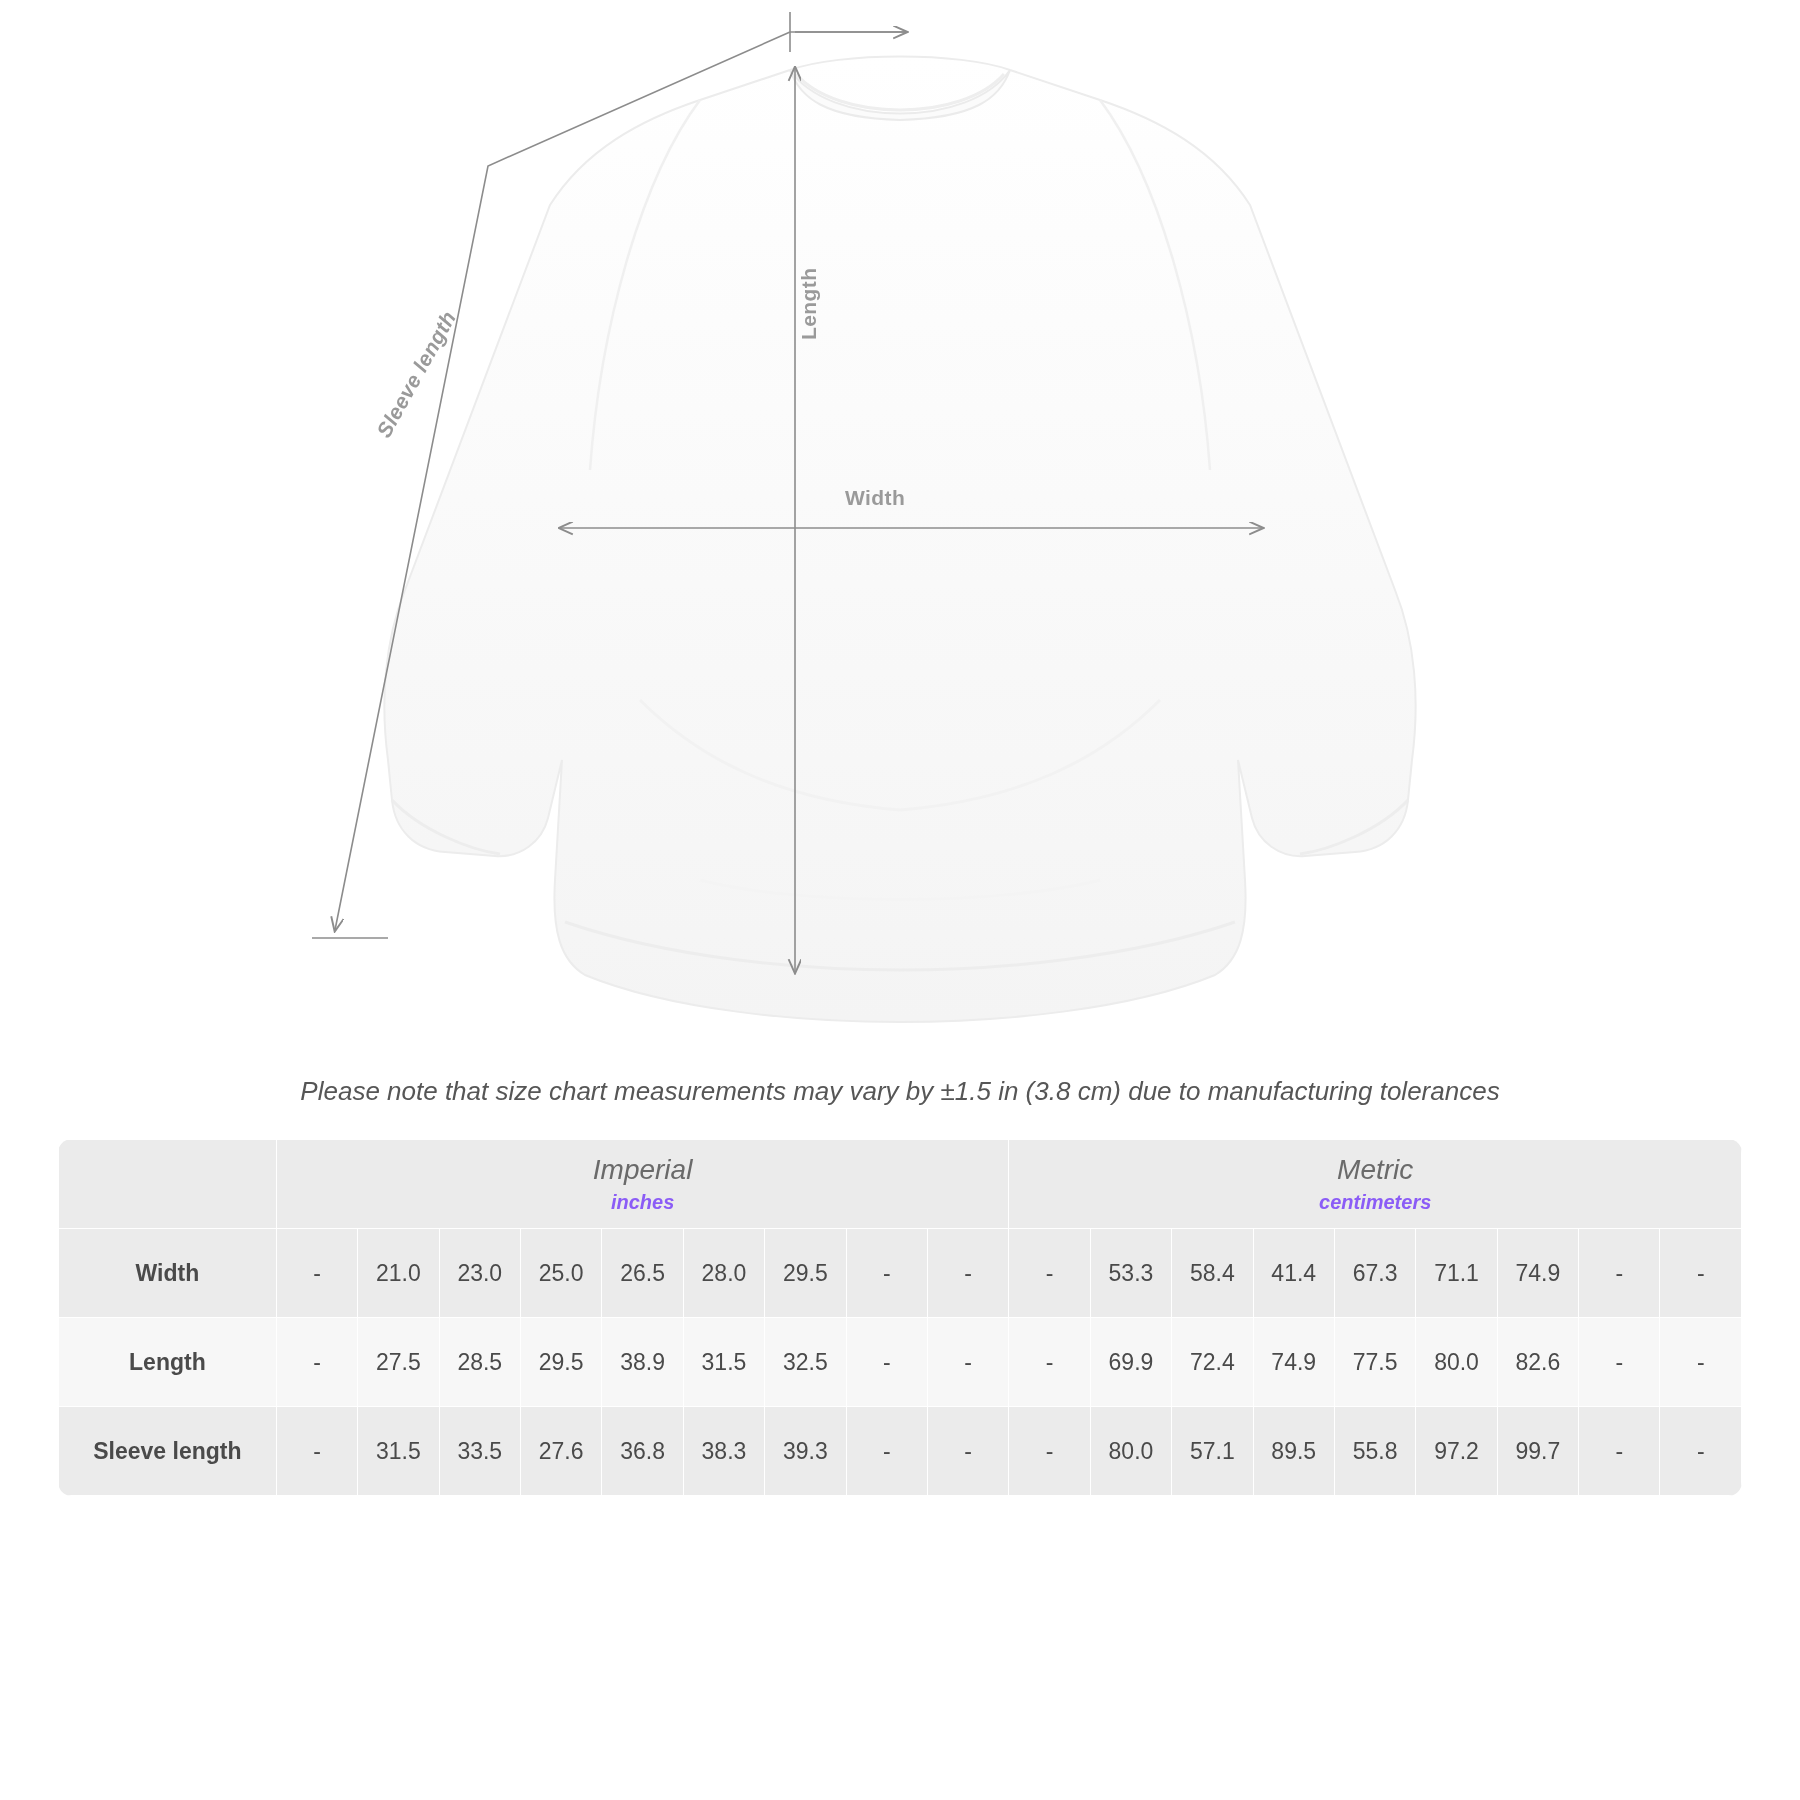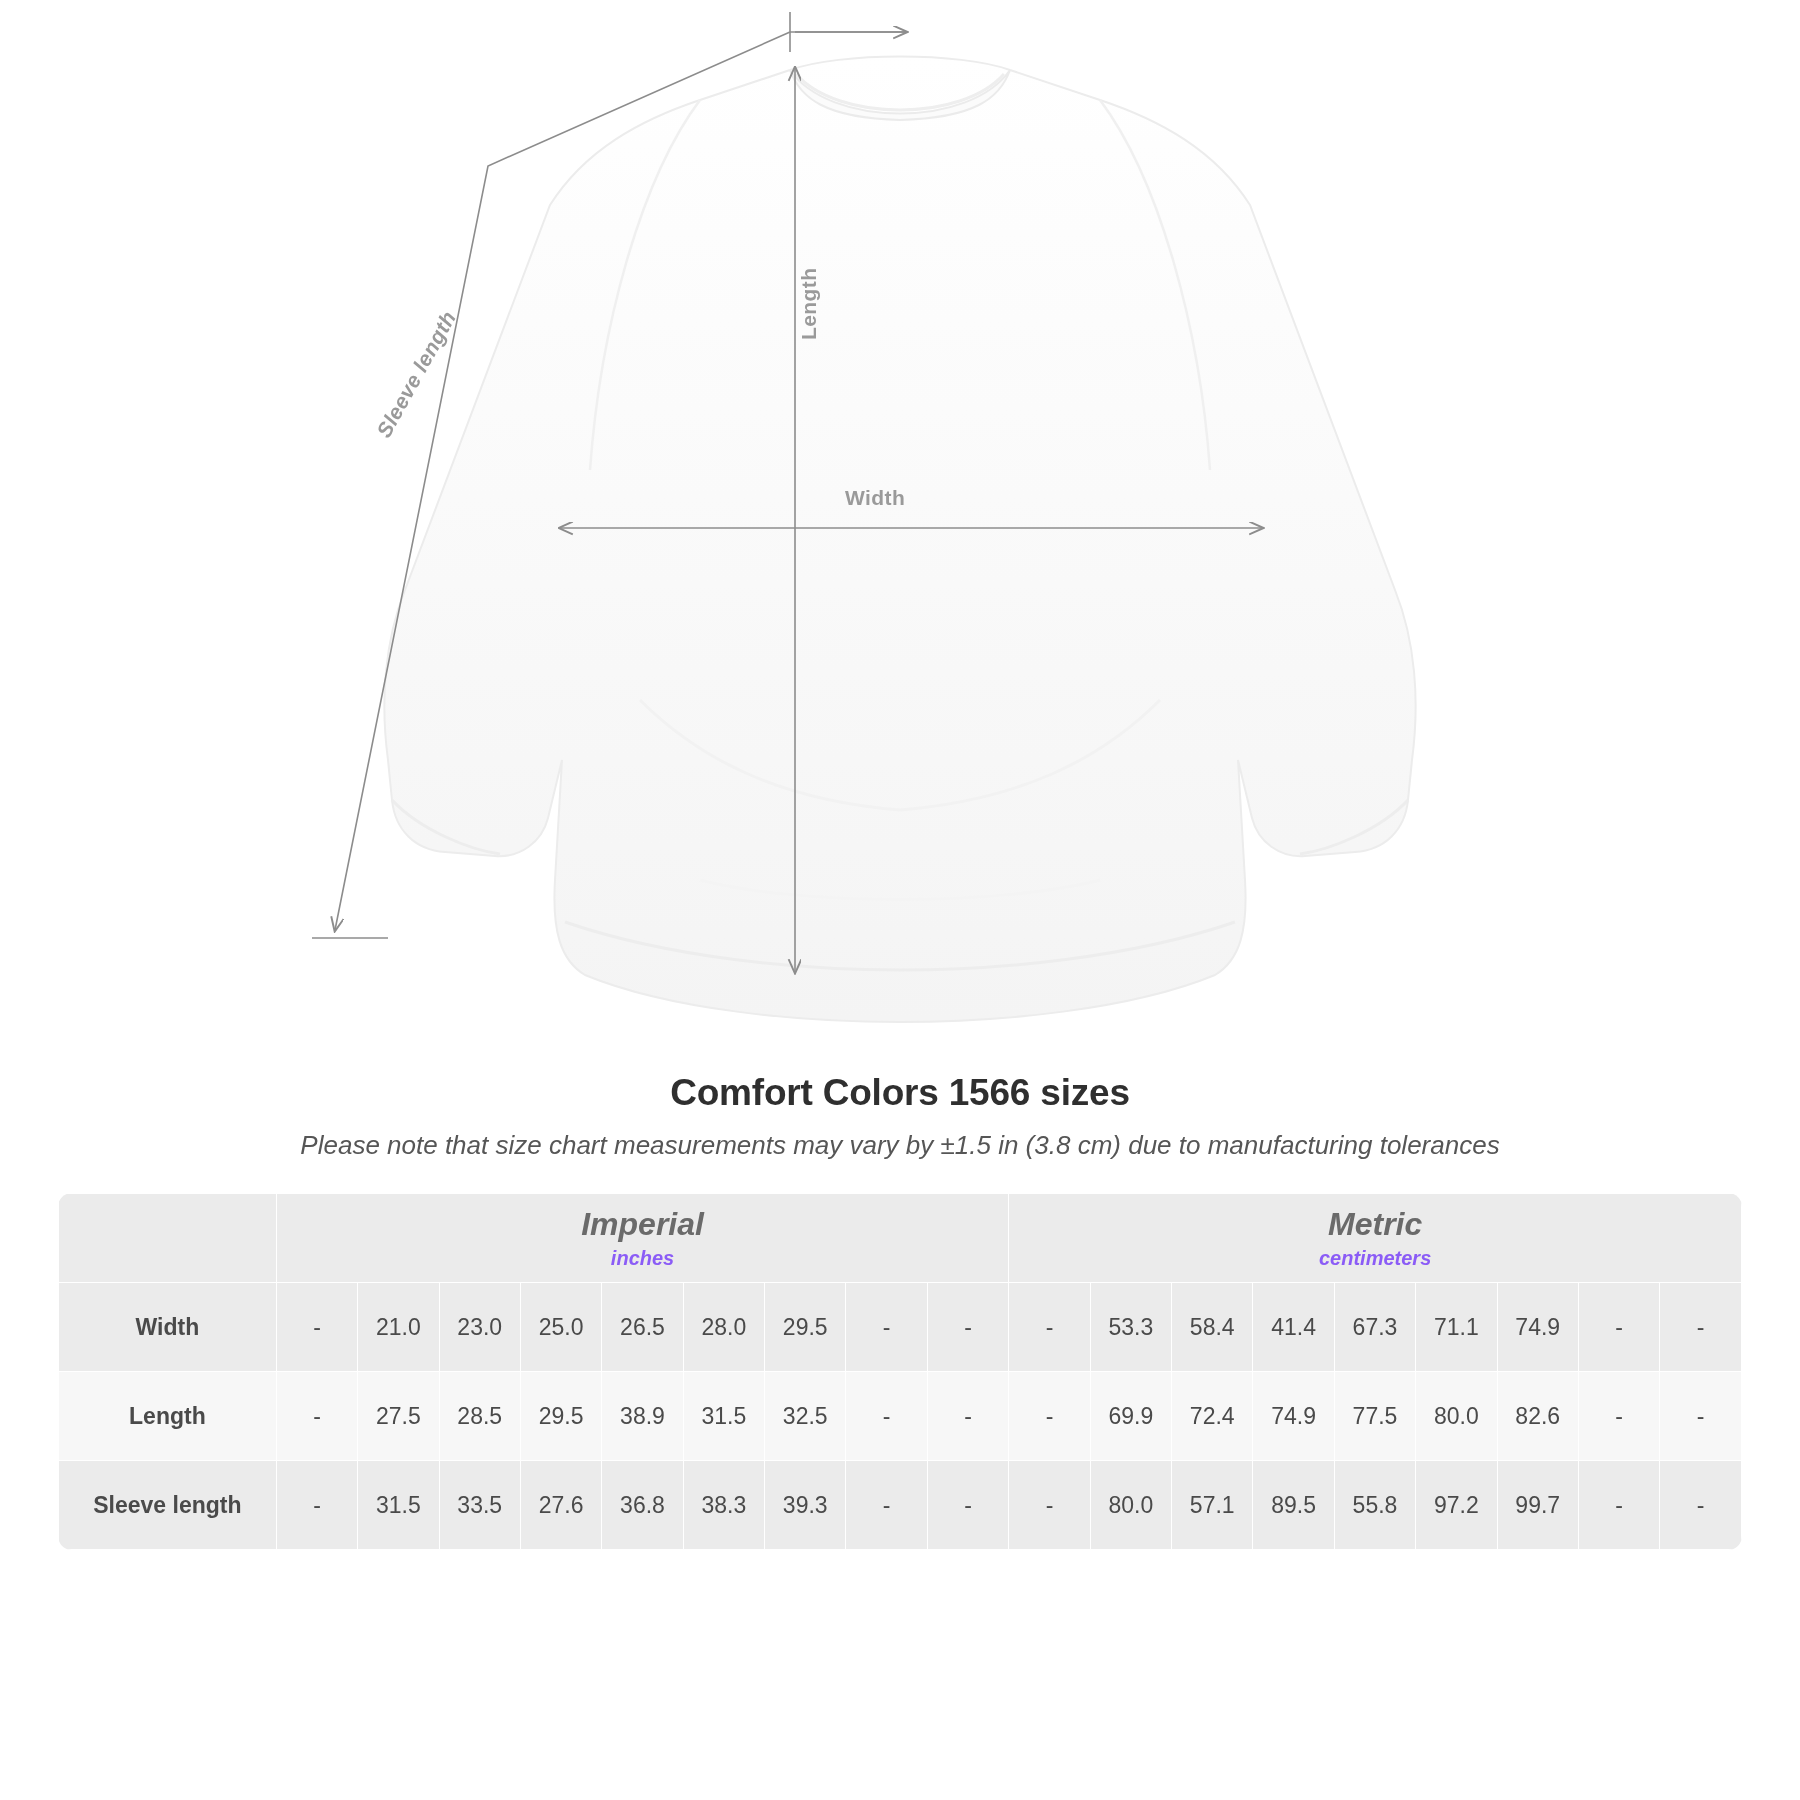--- a/index.html
+++ b/index.html
@@ -91,23 +91,23 @@
     border: 1px solid #ffffff;
     padding: 0;
     height: 88px;
   }
   .unitrow th {
     background: #ebebeb;
     height: 118px;
     border: none;
   }
   .unit-name {
-    font-size: 32px;
+    font-size: 28px;
     font-style: italic;
-    font-weight: bold;
+    font-weight: normal;
     color: #6a6a6a;
     display: block;
     line-height: 1.15;
   }
   .unit-sub {
     font-size: 20px;
     font-style: italic;
     color: #8b5cf6;
     display: block;
     margin-top: 4px;
@@ -220,21 +220,20 @@
         <line x1="312" y1="938" x2="388" y2="938" stroke="#8c8c8c" stroke-width="1.6"></line>
       </g>
     </svg>
 
     <div class="dim-label width-label">Width</div>
     <div class="dim-label length-label">Length</div>
     <div class="dim-label sleeve-label">Sleeve length</div>
   </div>
 
   <div class="title-block">
-    <div class="chart-title">Comfort Colors 1566 sizes</div>
     <div class="chart-subtitle">Please note that size chart measurements may vary by ±1.5 in (3.8 cm) due to manufacturing tolerances</div>
   </div>
 
   <div class="table-wrap">
     <table class="size-table">
       <colgroup>
         <col class="label-col">
         <col class="data-col">
           <col class="data-col">
           <col class="data-col">

